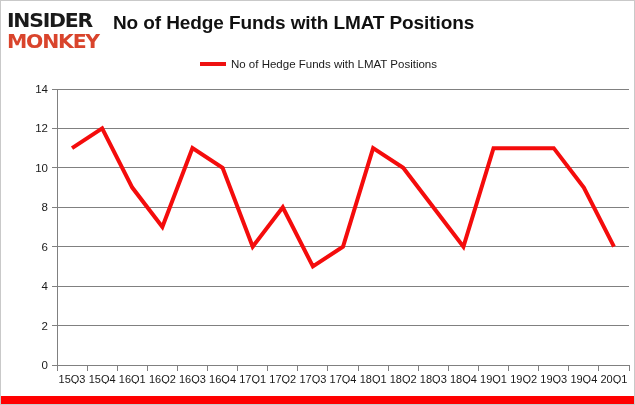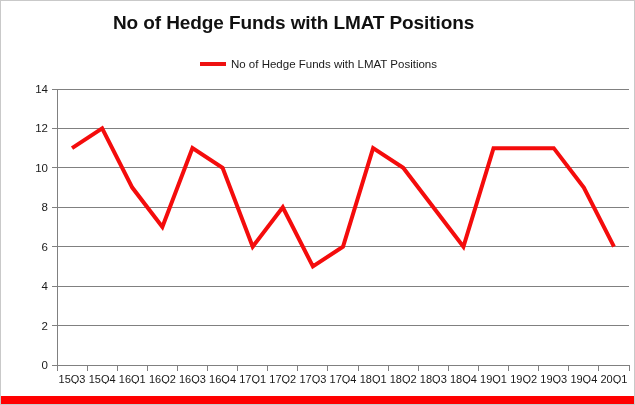--- a/index.html
+++ b/index.html
@@ -144,20 +144,24 @@
     background: #ff0000;
   }
 </style>
 </head>
 <body>
 
 <div id="page">
 
   <div id="header">
 
+    <div id="logo">
+      <div class="logo-line logo-top" style="color: rgb(26, 26, 26);">INSIDER</div>
+      <div class="logo-line logo-bottom" style="color: rgb(217, 68, 44);">MONKEY</div>
+    </div>
 
     <div id="chart-title">No of Hedge Funds with LMAT Positions</div>
   </div>
 
   <div id="legend">
     <div class="legend-entry">
       <span class="legend-swatch" style="background: rgb(238, 17, 17);"></span>
       <span class="legend-label">No of Hedge Funds with LMAT Positions</span>
     </div>
   </div>

